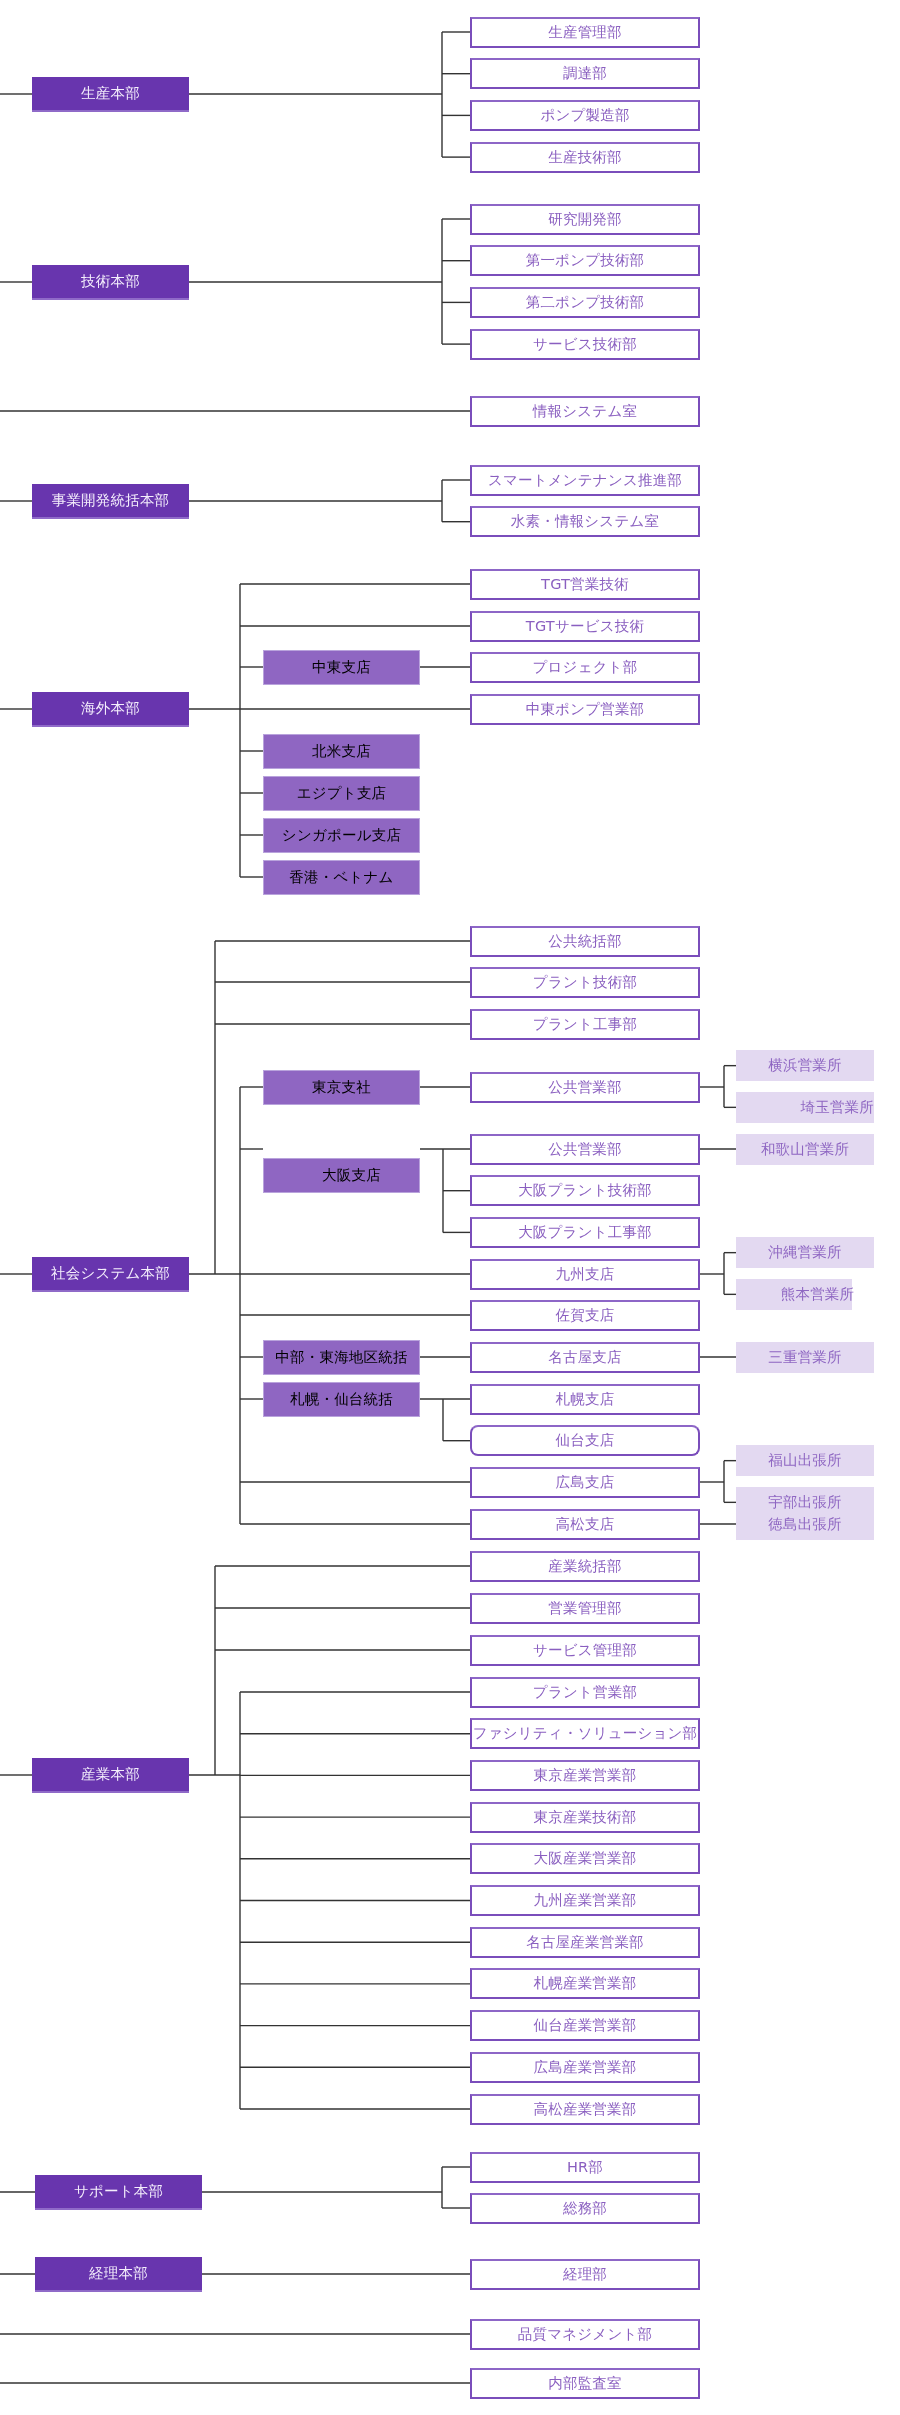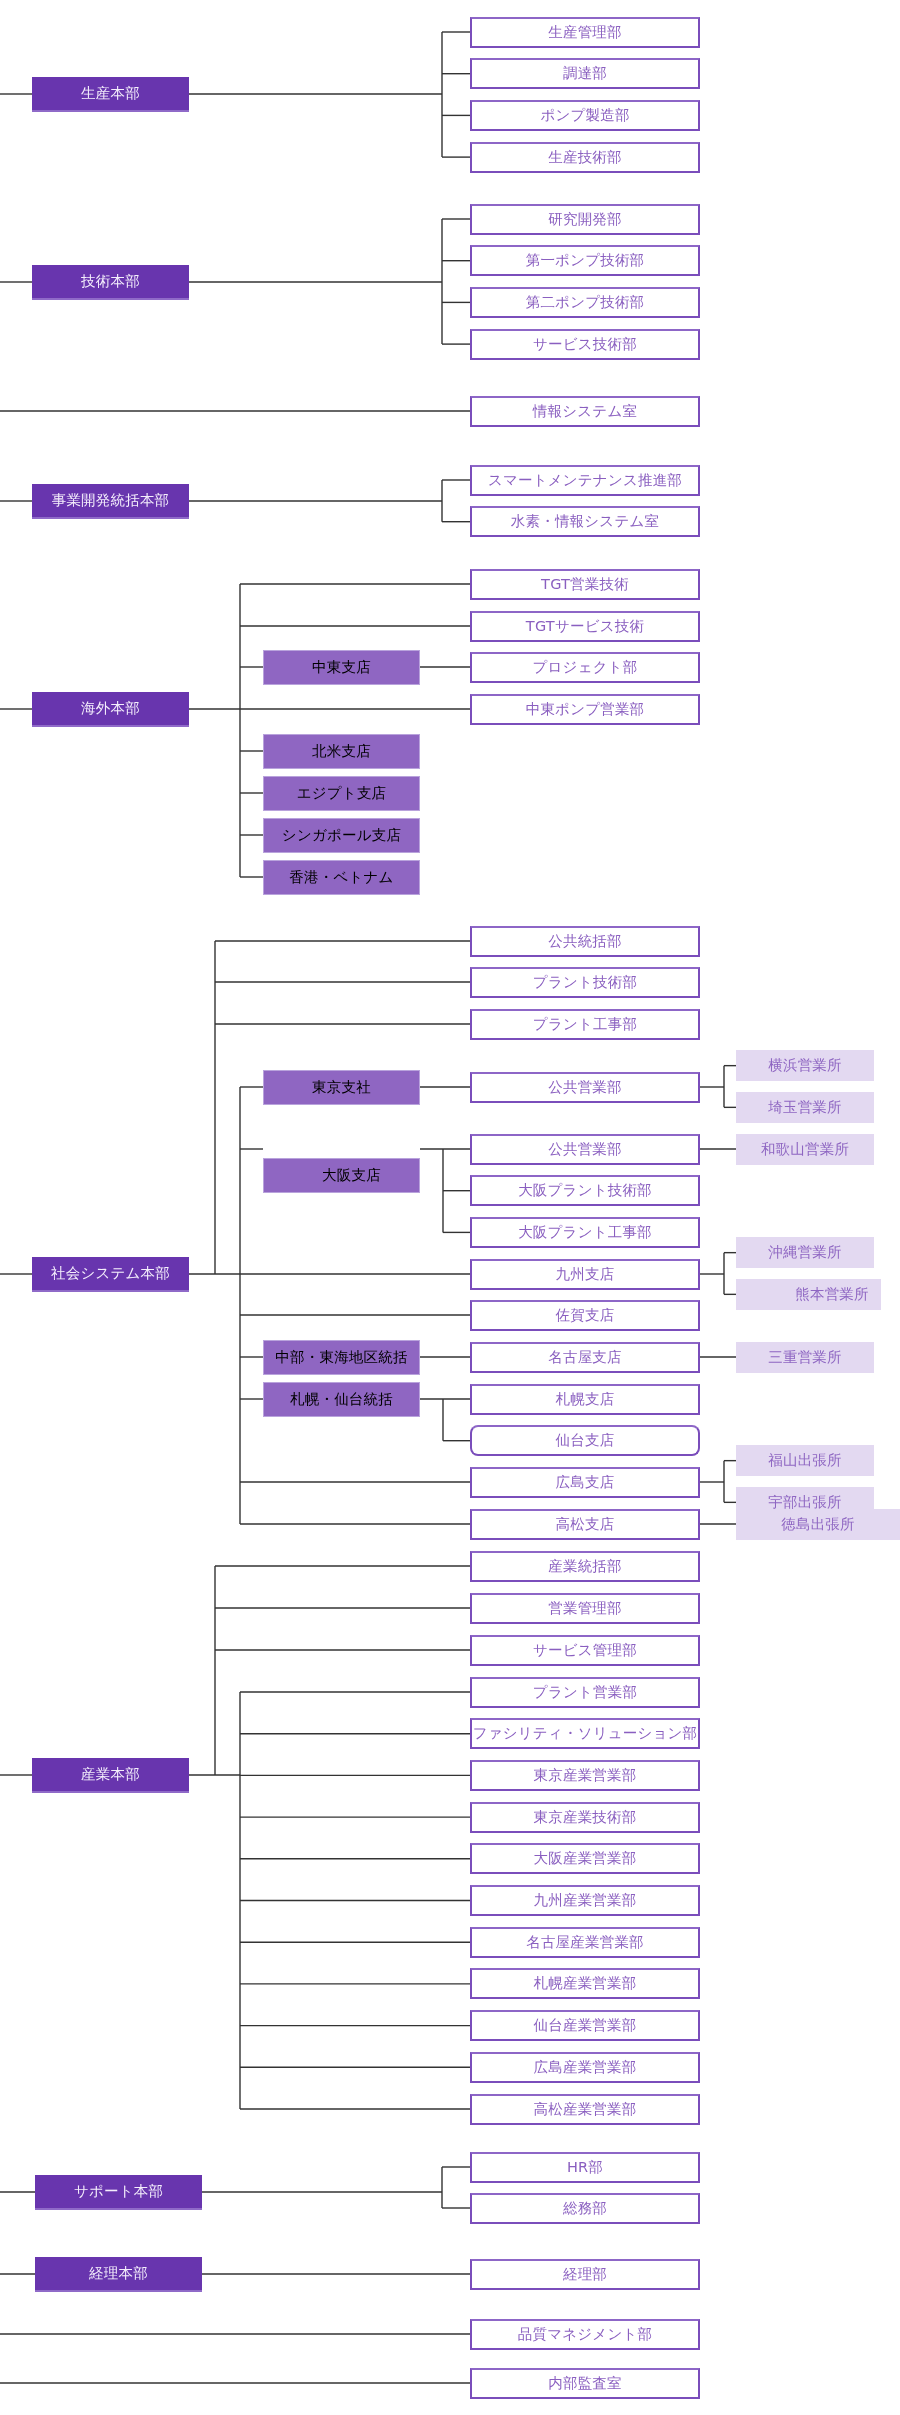--- a/index.html
+++ b/index.html
@@ -204,21 +204,21 @@
     </div>
     <div class="node l2" style="left: 263px; width: 157px; top: 1069.5px;">
       <span>東京支社</span>
     </div>
     <div class="node l3" style="left: 470px; width: 230px; top: 1071.5px;">
       <span>公共営業部</span>
     </div>
     <div class="node l4" style="left: 736px; width: 138px; top: 1050.15px;">
       <span>横浜営業所</span>
     </div>
-    <div class="node l4" style="left: 736px; width: 138px; top: 1091.85px;">
+    <div class="node l4" style="left: 736px; width: 138px; top: 1091.85px; justify-content: flex-end;">
       <span>埼玉営業所</span>
     </div>
     <div class="node l2" style="left: 263px; width: 157px; top: 1158px; padding-left: 20px;">
       <span>大阪支店</span>
     </div>
     <div class="node l3" style="left: 470px; width: 230px; top: 1133.5px;">
       <span>公共営業部</span>
     </div>
     <div class="node l4" style="left: 736px; width: 138px; top: 1133.5px;">
       <span>和歌山営業所</span>
@@ -228,21 +228,21 @@
     </div>
     <div class="node l3" style="left: 470px; width: 230px; top: 1216.9px;">
       <span>大阪プラント工事部</span>
     </div>
     <div class="node l3" style="left: 470px; width: 230px; top: 1258.5px;">
       <span>九州支店</span>
     </div>
     <div class="node l4" style="left: 736px; width: 138px; top: 1237.15px;">
       <span>沖縄営業所</span>
     </div>
-    <div class="node l4" style="left: 736px; width: 145px; top: 1278.85px; padding-left: 47px;">
+    <div class="node l4" style="left: 736px; width: 116px; top: 1278.85px; padding-left: 47px;">
       <span>熊本営業所</span>
     </div>
     <div class="node l3" style="left: 470px; width: 230px; top: 1299.5px;">
       <span>佐賀支店</span>
     </div>
     <div class="node l2" style="left: 263px; width: 157px; top: 1339.5px;">
       <span>中部・東海地区統括</span>
     </div>
     <div class="node l3" style="left: 470px; width: 230px; top: 1341.5px;">
       <span>名古屋支店</span>
@@ -264,21 +264,21 @@
     </div>
     <div class="node l4" style="left: 736px; width: 138px; top: 1445.15px;">
       <span>福山出張所</span>
     </div>
     <div class="node l4" style="left: 736px; width: 138px; top: 1486.85px;">
       <span>宇部出張所</span>
     </div>
     <div class="node l3" style="left: 470px; width: 230px; top: 1508.5px;">
       <span>高松支店</span>
     </div>
-    <div class="node l4" style="left: 736px; width: 164px; top: 1508.5px;">
+    <div class="node l4" style="left: 736px; width: 138px; top: 1508.5px;">
       <span>徳島出張所</span>
     </div>
     <div class="node l1" style="left: 32px; width: 157px; top: 1757.5px;">
       <span>産業本部</span>
     </div>
     <div class="node l3" style="left: 470px; width: 230px; top: 1550.5px;">
       <span>産業統括部</span>
     </div>
     <div class="node l3" style="left: 470px; width: 230px; top: 1592.5px;">
       <span>営業管理部</span>

